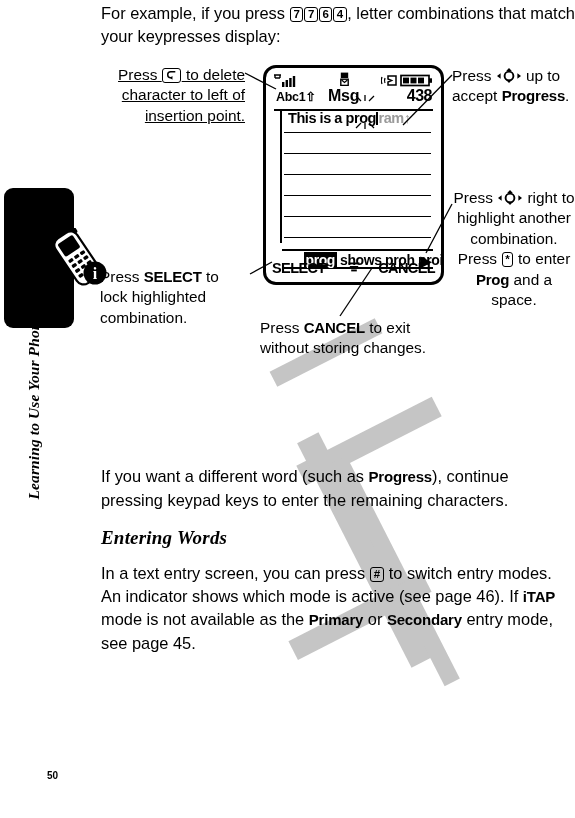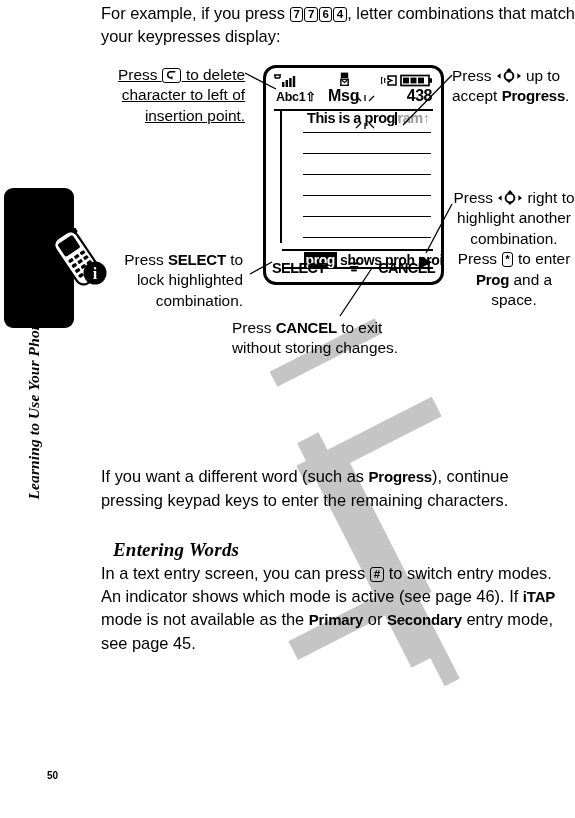--- a/index.html
+++ b/index.html
@@ -87,21 +87,21 @@
     letter-spacing: -0.2px;
   }
   #para-intro { top: 2px; }
   #para-diff  { top: 465px; }
   #para-entry { top: 562px; }
 
   h3.subhead {
     position: absolute;
     left: 101px;
     top: 527px;
-    margin: 12px;
+    margin: 0;
     font-family: "Liberation Serif", serif;
     font-style: italic;
     font-size: 19px;
     font-weight: bold;
     letter-spacing: 0.2px;
   }
 
   
   .key {
     display: inline-block;
@@ -131,25 +131,25 @@
     position: absolute;
     font-size: 15.4px;
     line-height: 20.4px;
   }
   #co-delete {
     left: 112px; top: 65px; width: 133px;
     text-align: right;
     text-decoration: underline;
   }
   #co-select {
-    left: 100px; top: 250px; width: 143px;
-    text-align: right;
+    left: 100px; top: 267px; width: 143px;
+    text-align: left;
   }
   #co-cancel {
-    left: 232px; top: 318px; width: 185px;
+    left: 260px; top: 318px; width: 185px;
     text-align: left;
   }
   #co-accept {
     left: 452px; top: 66px; width: 124px;
     text-align: left;
   }
   #co-right {
     left: 452px; top: 188px; width: 124px;
     text-align: center;
   }
@@ -202,21 +202,20 @@
     position: absolute;
     left: 14px; right: 8px; top: 43px;
     height: 132px;
     border-left: 2px solid #000;
   }
   .txt-line {
     position: absolute;
     left: 2px; right: 2px;
     border-bottom: 1.6px solid #000;
     height: 21px;
-    margin-left: 19px;
   }
   .first-line-text {
     position: absolute;
     left: 4px; top: -1px;
     font-size: 14.5px;
     font-weight: bold;
     letter-spacing: -0.45px;
     white-space: nowrap;
   }
   .suffix { color: #9a9a9a; }

